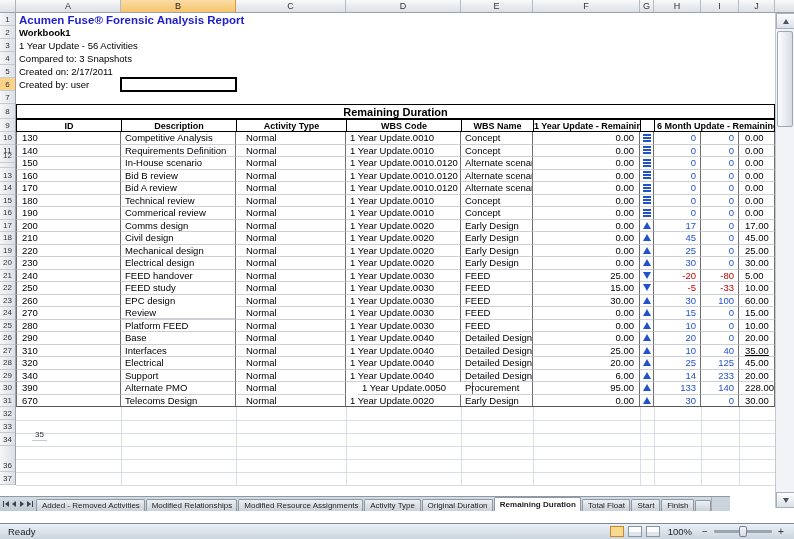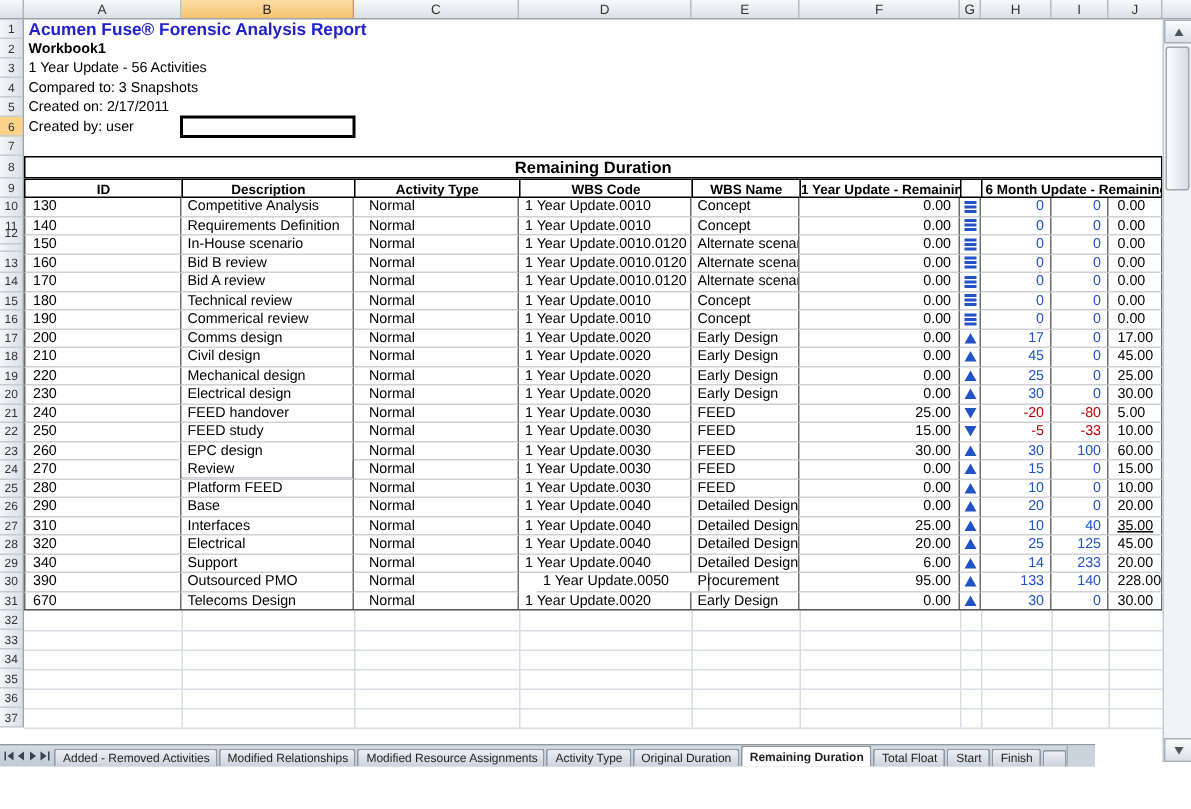--- a/index.html
+++ b/index.html
@@ -198,20 +198,34 @@
         <div class="tab">Original Duration</div>
         <div class="tab active">Remaining Duration</div>
         <div class="tab">Total Float</div>
         <div class="tab">Start</div>
         <div class="tab">Finish</div>
       </div>
     <div id="tab-stub"></div>
     <div id="tab-corner"></div>
   </div>
 
+  <div id="status-bar">
+    <span id="status-mode">Ready</span>
+    <div id="status-right">
+      <span class="view-ic active"></span>
+      <span class="view-ic"></span>
+      <span class="view-ic"></span>
+      <span id="zoom-label">100%</span>
+      <span class="zoom-btn">−</span>
+      <div id="zoom-track">
+        <div id="zoom-thumb"></div>
+      </div>
+      <span class="zoom-btn">+</span>
+    </div>
+  </div>
 
 <div class="row-h" style="top: 13px; height: 13px; line-height: 13px;">1</div>
     <div class="row-h" style="top: 26px; height: 13px; line-height: 13px;">2</div>
     <div class="row-h" style="top: 39px; height: 13px; line-height: 13px;">3</div>
     <div class="row-h" style="top: 52px; height: 13px; line-height: 13px;">4</div>
     <div class="row-h" style="top: 65px; height: 13px; line-height: 13px;">5</div>
     <div class="row-h selected" style="top: 78px; height: 13px; line-height: 13px;">6</div>
     <div class="row-h" style="top: 91px; height: 13px; line-height: 13px;">7</div>
     <div class="row-h" style="top: 104px; height: 15px; line-height: 15px;">8</div>
     <div class="row-h" style="top: 119px; height: 13px; line-height: 13px;">9</div>
@@ -233,21 +247,21 @@
     <div class="row-h" style="top: 319.5px; height: 12.5px; line-height: 12.5px;">25</div>
     <div class="row-h" style="top: 332px; height: 12.5px; line-height: 12.5px;">26</div>
     <div class="row-h" style="top: 344.5px; height: 12.5px; line-height: 12.5px;">27</div>
     <div class="row-h" style="top: 357px; height: 12.5px; line-height: 12.5px;">28</div>
     <div class="row-h" style="top: 369.5px; height: 12.5px; line-height: 12.5px;">29</div>
     <div class="row-h" style="top: 382px; height: 12.5px; line-height: 12.5px;">30</div>
     <div class="row-h" style="top: 394.5px; height: 12.5px; line-height: 12.5px;">31</div>
     <div class="row-h" style="top: 407px; height: 13px; line-height: 13px;">32</div>
     <div class="row-h" style="top: 420px; height: 13px; line-height: 13px;">33</div>
     <div class="row-h" style="top: 433px; height: 13px; line-height: 13px;">34</div>
-    <div class="row-h" style="top: 446px; height: 13px; line-height: 13px;">35</div>
+    <div class="row-h" style="top: 428px; height: 13px; line-height: 13px; margin-left: 32px;">35</div>
     <div class="row-h" style="top: 459px; height: 13px; line-height: 13px;">36</div>
     <div class="row-h" style="top: 472px; height: 13px; line-height: 13px;">37</div>
     <div class="td c0 first" style="left: 16px; width: 105px; top: 132px; height: 12.5px; line-height: 11.5px;">130</div>
     <div class="td c1" style="left: 121px; width: 115px; top: 132px; height: 12.5px; line-height: 11.5px;">Competitive Analysis</div>
     <div class="td c2" style="left: 236px; width: 110px; top: 132px; height: 12.5px; line-height: 11.5px;">Normal</div>
     <div class="td c3" style="left: 346px; width: 115px; top: 132px; height: 12.5px; line-height: 11.5px;">1 Year Update.0010</div>
     <div class="td c4" style="left: 461px; width: 72px; top: 132px; height: 12.5px; line-height: 11.5px;">Concept</div>
     <div class="td c5" style="left: 533px; width: 107px; top: 132px; height: 12.5px; line-height: 11.5px;">0.00</div>
     <div class="td c6" style="left: 640px; width: 14px; top: 132px; height: 12.5px; line-height: 11.5px;">
       <div class="flat-ic"></div>
@@ -477,21 +491,21 @@
     <div class="td c3" style="left: 346px; width: 115px; top: 369.5px; height: 12.5px; line-height: 11.5px;">1 Year Update.0040</div>
     <div class="td c4" style="left: 461px; width: 72px; top: 369.5px; height: 12.5px; line-height: 11.5px;">Detailed Design</div>
     <div class="td c5" style="left: 533px; width: 107px; top: 369.5px; height: 12.5px; line-height: 11.5px;">6.00</div>
     <div class="td c6" style="left: 640px; width: 14px; top: 369.5px; height: 12.5px; line-height: 11.5px;">
       <div class="tri-up"></div>
     </div>
     <div class="td c7 pos" style="left: 654px; width: 47px; top: 369.5px; height: 12.5px; line-height: 11.5px;">14</div>
     <div class="td c8 pos" style="left: 701px; width: 38px; top: 369.5px; height: 12.5px; line-height: 11.5px;">233</div>
     <div class="td c9" style="left: 739px; width: 36px; top: 369.5px; height: 12.5px; line-height: 11.5px;">20.00</div>
     <div class="td c0 first" style="left: 16px; width: 105px; top: 382px; height: 12.5px; line-height: 11.5px;">390</div>
-    <div class="td c1" style="left: 121px; width: 115px; top: 382px; height: 12.5px; line-height: 11.5px;">Outsourced PMO</div>
+    <div class="td c1" style="left: 121px; width: 115px; top: 382px; height: 12.5px; line-height: 11.5px;">Alternate PMO</div>
     <div class="td c2" style="left: 236px; width: 110px; top: 382px; height: 12.5px; line-height: 11.5px;">Normal</div>
     <div class="td c3" style="left: 346px; width: 115px; top: 382px; height: 12.5px; line-height: 11.5px; margin-left: 12px;">1 Year Update.0050</div>
     <div class="td c4" style="left: 461px; width: 72px; top: 382px; height: 12.5px; line-height: 11.5px;">Procurement</div>
     <div class="td c5" style="left: 533px; width: 107px; top: 382px; height: 12.5px; line-height: 11.5px;">95.00</div>
     <div class="td c6" style="left: 640px; width: 14px; top: 382px; height: 12.5px; line-height: 11.5px;">
       <div class="tri-up"></div>
     </div>
     <div class="td c7 pos" style="left: 654px; width: 47px; top: 382px; height: 12.5px; line-height: 11.5px;">133</div>
     <div class="td c8 pos" style="left: 701px; width: 38px; top: 382px; height: 12.5px; line-height: 11.5px;">140</div>
     <div class="td c9" style="left: 739px; width: 36px; top: 382px; height: 12.5px; line-height: 11.5px;">228.00</div>

